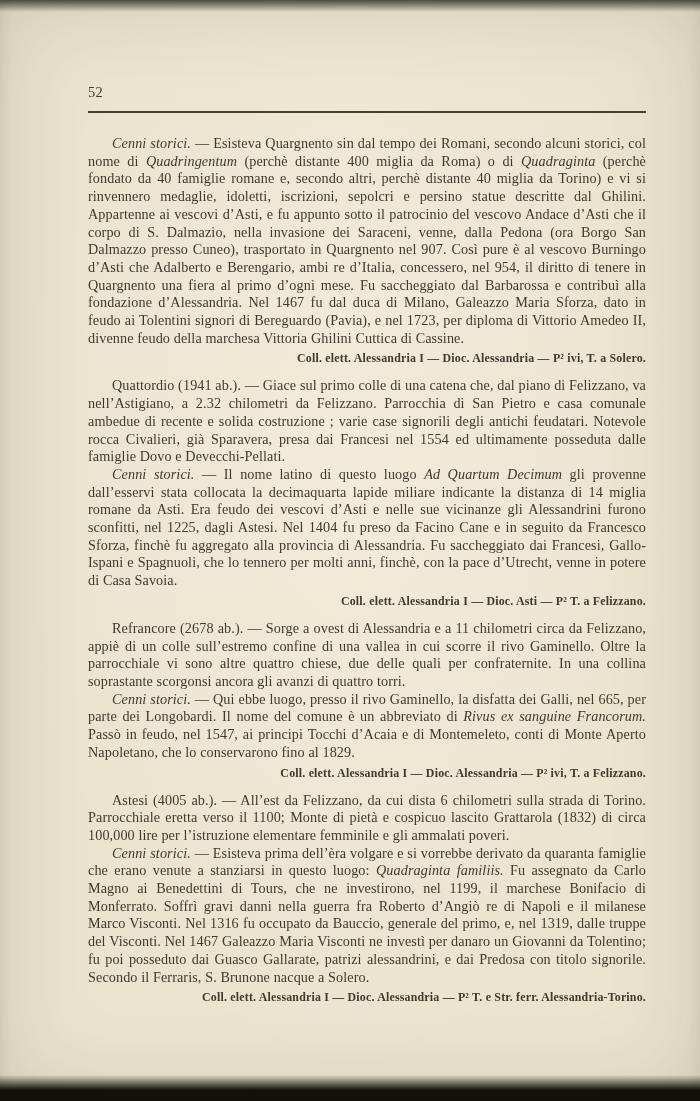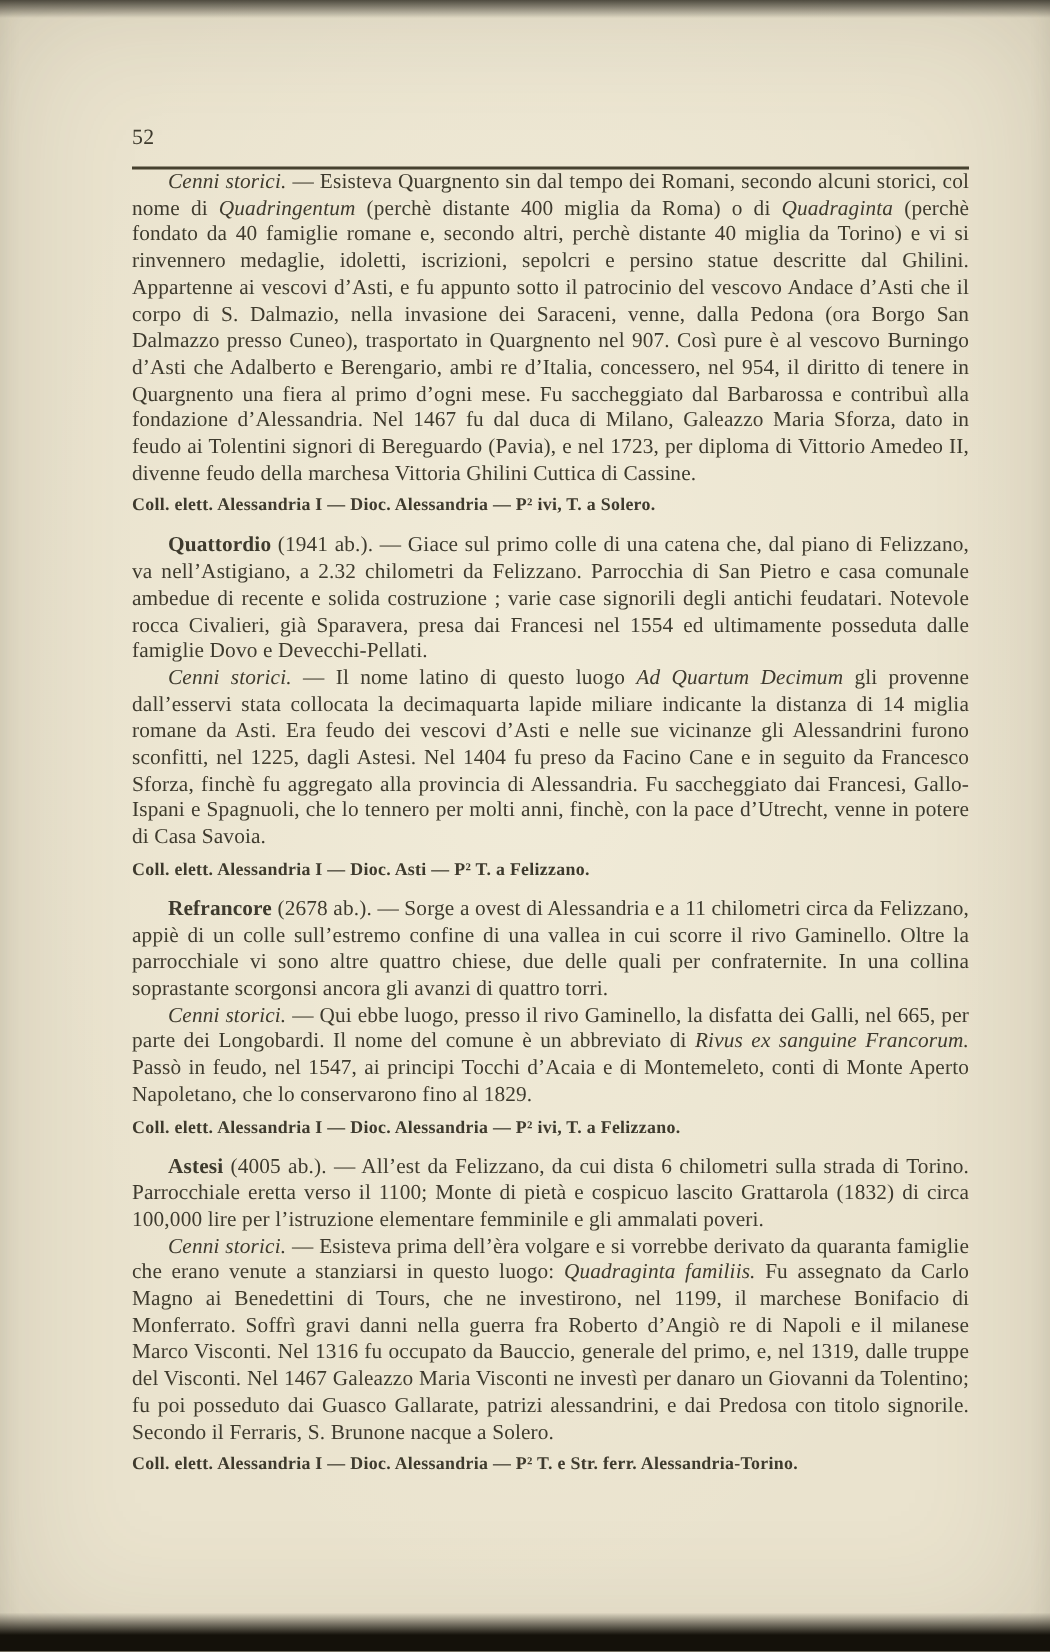--- a/index.html
+++ b/index.html
@@ -63,45 +63,46 @@
     top: 1px;
     text-align: center;
     font-size: 13.5px;
   }
   .head-rule {
     margin-top: 7px;
     height: 0;
     border-top: 2.5px solid var(--rule, #46412f);
   }
   .body-text {
+    margin-top: 22px;
     font-size: 14.2px;
     line-height: 17.7px;
     letter-spacing: 0.1px;
     text-align: justify;
   }
   .body-text p {
     margin: 0;
   }
   .body-text p.para {
     text-indent: 24px;
   }
   .body-text p.spaced {
     margin-top: 11px;
   }
   .body-text p.ref {
     text-indent: 0;
-    text-align: left;
+    text-align: right;
     font-size: 11.9px;
     font-weight: bold;
     letter-spacing: 0.2px;
     margin: 3px 0 4px 0;
     line-height: 16px;
   }
   .it { font-style: italic; }
-  .bd { font-weight: bold; }
+  .bd { font-weight: normal; }
 </style>
 </head>
 <body>
 
 <div class="page">
   <div class="scan-edge-top"></div>
 
   <div class="content">
     <div class="running-head">
       <span class="pagenum">52</span>

